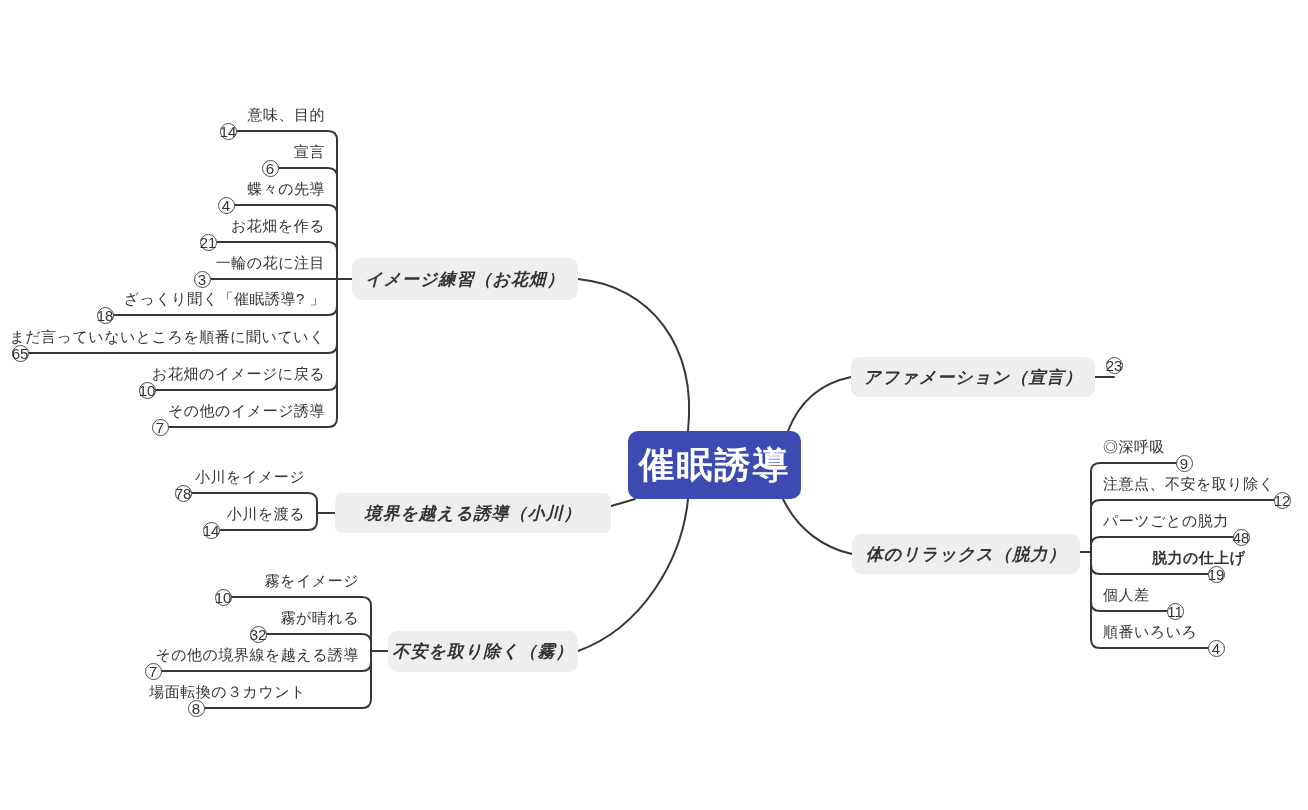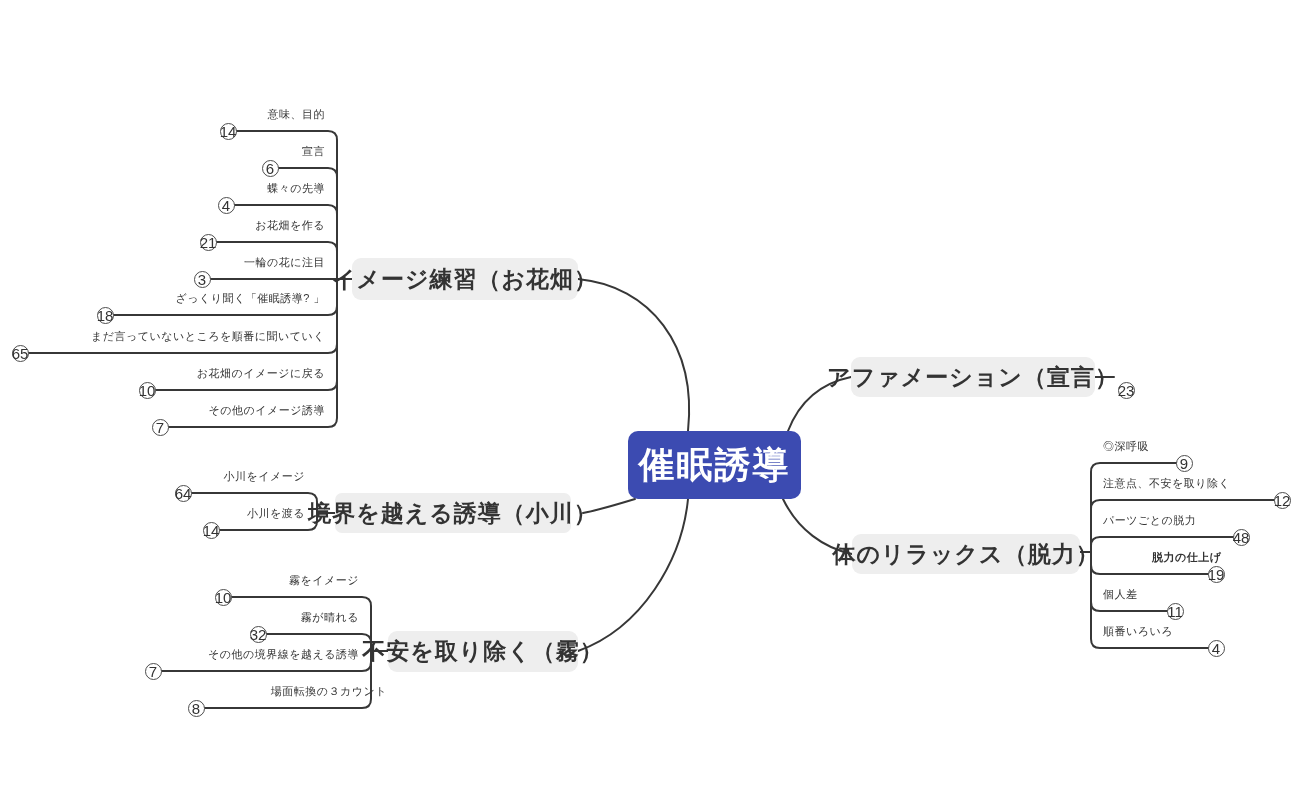--- a/index.html
+++ b/index.html
@@ -1,23 +1,23 @@
 <!DOCTYPE html>
 <html style="--centralbg: #3c4bb1; --centraltxt: #ffffff; --topicbg: #eeeeee; --line: #373737; --txt: #333333;"><head>
 <meta charset="utf-8">
 <style>
   html,body{margin:0;padding:0;background:#ffffff;}
   .canvas{position:relative;width:1308px;height:810px;background:#fff;overflow:hidden;
           font-family:"Liberation Sans",sans-serif;}
   #links{position:absolute;left:0;top:0;width:1308px;height:810px;}
   #links path{stroke:var(--line,#373737);fill:none;stroke-width:2;stroke-linecap:round;}
   .topic{position:absolute;display:flex;align-items:center;justify-content:center;
-         background:var(--topicbg,#eeeeee);border-radius:9px;font-size:23px;font-weight:700;
-         color:var(--txt,#333);letter-spacing:1px;white-space:nowrap;box-sizing:border-box;}
-  .kid{position:absolute;font-size:11px;font-weight:500;color:var(--txt,#333);
+         background:var(--topicbg,#eeeeee);border-radius:9px;font-size:17px;font-weight:700;
+         color:var(--txt,#333);letter-spacing:1px;white-space:nowrap;box-sizing:border-box;font-style:italic;}
+  .kid{position:absolute;font-size:15px;font-weight:500;color:var(--txt,#333);
        white-space:nowrap;line-height:19px;letter-spacing:0.5px;}
   .badge{position:absolute;width:17px;height:17px;border-radius:50%;background:#fff;
          border:1.5px solid #4d4d4d;box-sizing:border-box;display:flex;align-items:center;
          justify-content:center;font-size:15px;font-weight:500;color:var(--txt,#333);z-index:3;}
   .central{position:absolute;left:628px;top:431px;width:173px;height:68px;
            background:var(--centralbg,#3c4bb1);border-radius:10px;display:flex;align-items:center;
            justify-content:center;color:var(--centraltxt,#fff);font-size:36px;font-weight:700;
            letter-spacing:2px;z-index:4;}
 </style>
 </head>
@@ -67,34 +67,34 @@
       <div class="badge" style="left: 193.5px; top: 270.5px;">3</div>
       <div class="kid" style="top: 289px; right: 983px;">ざっくり聞く「催眠誘導? 」</div>
       <div class="badge" style="left: 96.5px; top: 306.5px;">18</div>
       <div class="kid" style="top: 327px; right: 983px;">まだ言っていないところを順番に聞いていく</div>
       <div class="badge" style="left: 11.5px; top: 344.5px;">65</div>
       <div class="kid" style="top: 364px; right: 983px;">お花畑のイメージに戻る</div>
       <div class="badge" style="left: 138.5px; top: 381.5px;">10</div>
       <div class="kid" style="top: 401px; right: 983px;">その他のイメージ誘導</div>
       <div class="badge" style="left: 151.5px; top: 418.5px;">7</div>
       <div class="topic" style="left: 851px; top: 357px; width: 244px; height: 40px;">アファメーション（宣言）</div>
-      <div class="badge" style="left: 1105.5px; top: 382px; margin-left: 12px;">23</div>
-      <div class="topic" style="left: 335px; top: 493px; width: 236px; height: 40px; border-radius: 7px;">境界を越える誘導（小川）</div>
+      <div class="badge" style="left: 1105.5px; top: 357px;">23</div>
+      <div class="topic" style="left: 335px; top: 493px; width: 276px; height: 40px; border-radius: 7px;">境界を越える誘導（小川）</div>
       <div class="kid" style="top: 467px; right: 1003px;">小川をイメージ</div>
-      <div class="badge" style="left: 174.5px; top: 484.5px;">64</div>
+      <div class="badge" style="left: 174.5px; top: 484.5px;">78</div>
       <div class="kid" style="top: 504px; right: 1003px;">小川を渡る</div>
       <div class="badge" style="left: 202.5px; top: 521.5px;">14</div>
       <div class="topic" style="left: 388px; top: 631px; width: 190px; height: 41px;">不安を取り除く（霧）</div>
       <div class="kid" style="top: 571px; right: 949px;">霧をイメージ</div>
       <div class="badge" style="left: 214.5px; top: 588.5px;">10</div>
       <div class="kid" style="top: 608px; right: 949px;">霧が晴れる</div>
       <div class="badge" style="left: 249.5px; top: 625.5px;">32</div>
       <div class="kid" style="top: 645px; right: 949px;">その他の境界線を越える誘導</div>
       <div class="badge" style="left: 144.5px; top: 662.5px;">7</div>
-      <div class="kid" style="top: 682px; right: 921px; text-align: right;">場面転換の３カウント</div>
+      <div class="kid" style="top: 682px; right: 1002px; text-align: right;">場面転換の３カウント</div>
       <div class="badge" style="left: 187.5px; top: 699.5px;">8</div>
       <div class="topic" style="left: 852px; top: 534px; width: 228px; height: 40px;">体のリラックス（脱力）</div>
       <div class="kid" style="top: 437px; left: 1103px;">◎深呼吸</div>
       <div class="badge" style="left: 1175.5px; top: 454.5px;">9</div>
       <div class="kid" style="top: 474px; left: 1103px;">注意点、不安を取り除く</div>
       <div class="badge" style="left: 1273.5px; top: 491.5px;">12</div>
       <div class="kid" style="top: 511px; left: 1103px;">パーツごとの脱力</div>
       <div class="badge" style="left: 1232.5px; top: 528.5px;">48</div>
       <div class="kid" style="top: 548px; left: 1152px; font-weight: bold;">脱力の仕上げ</div>
       <div class="badge" style="left: 1207.5px; top: 565.5px;">19</div>

